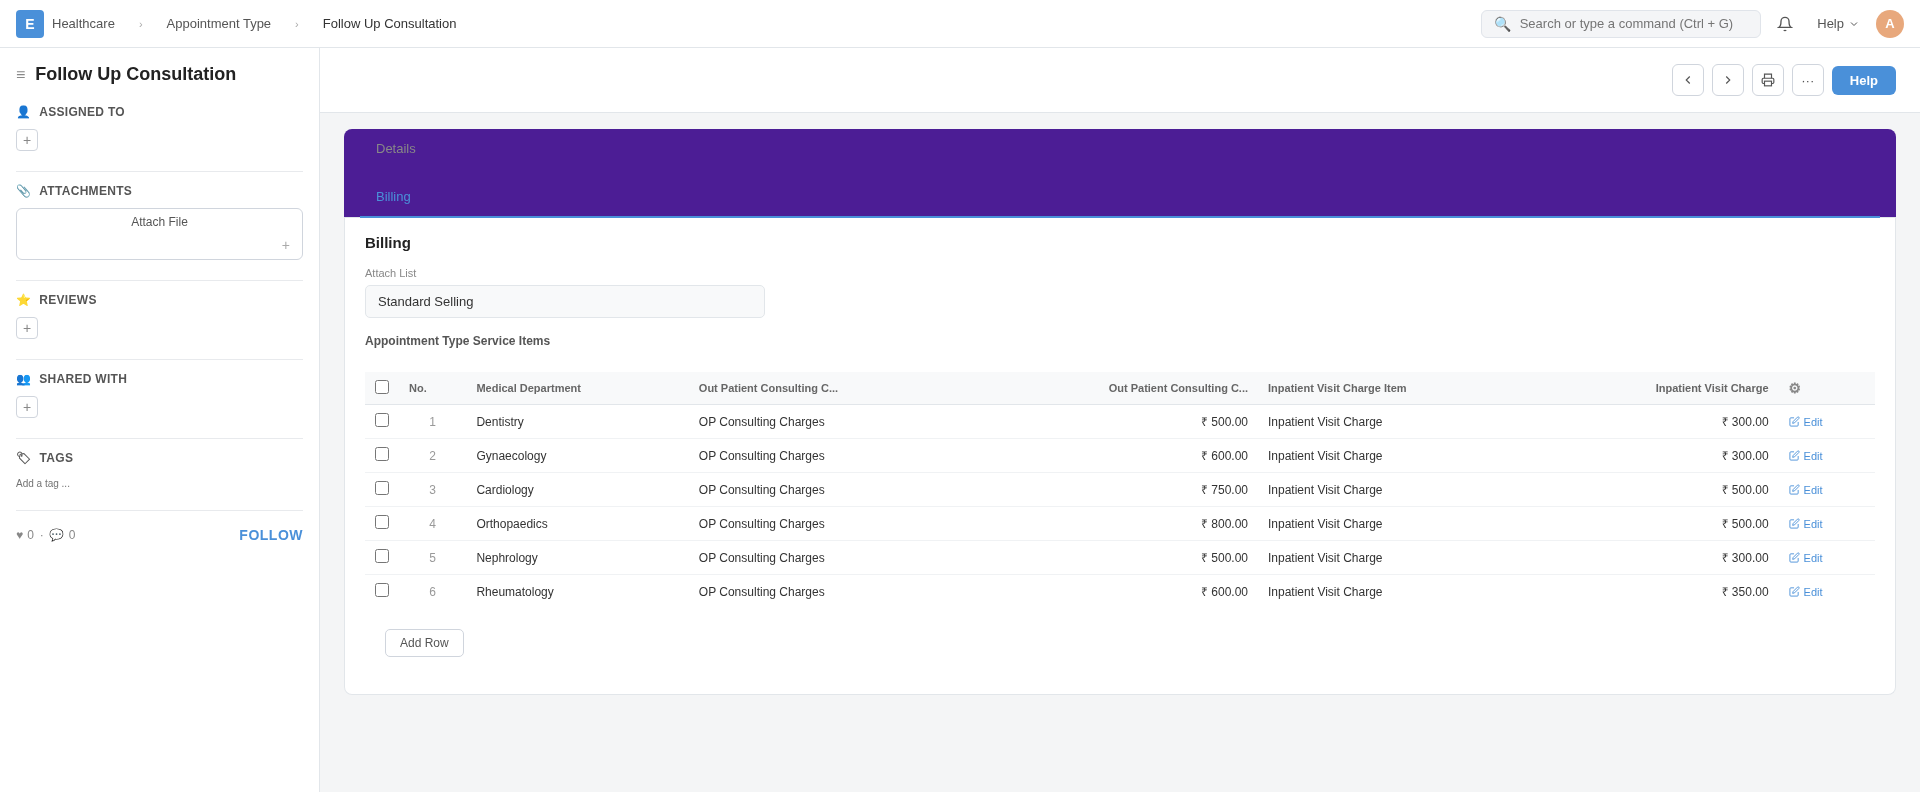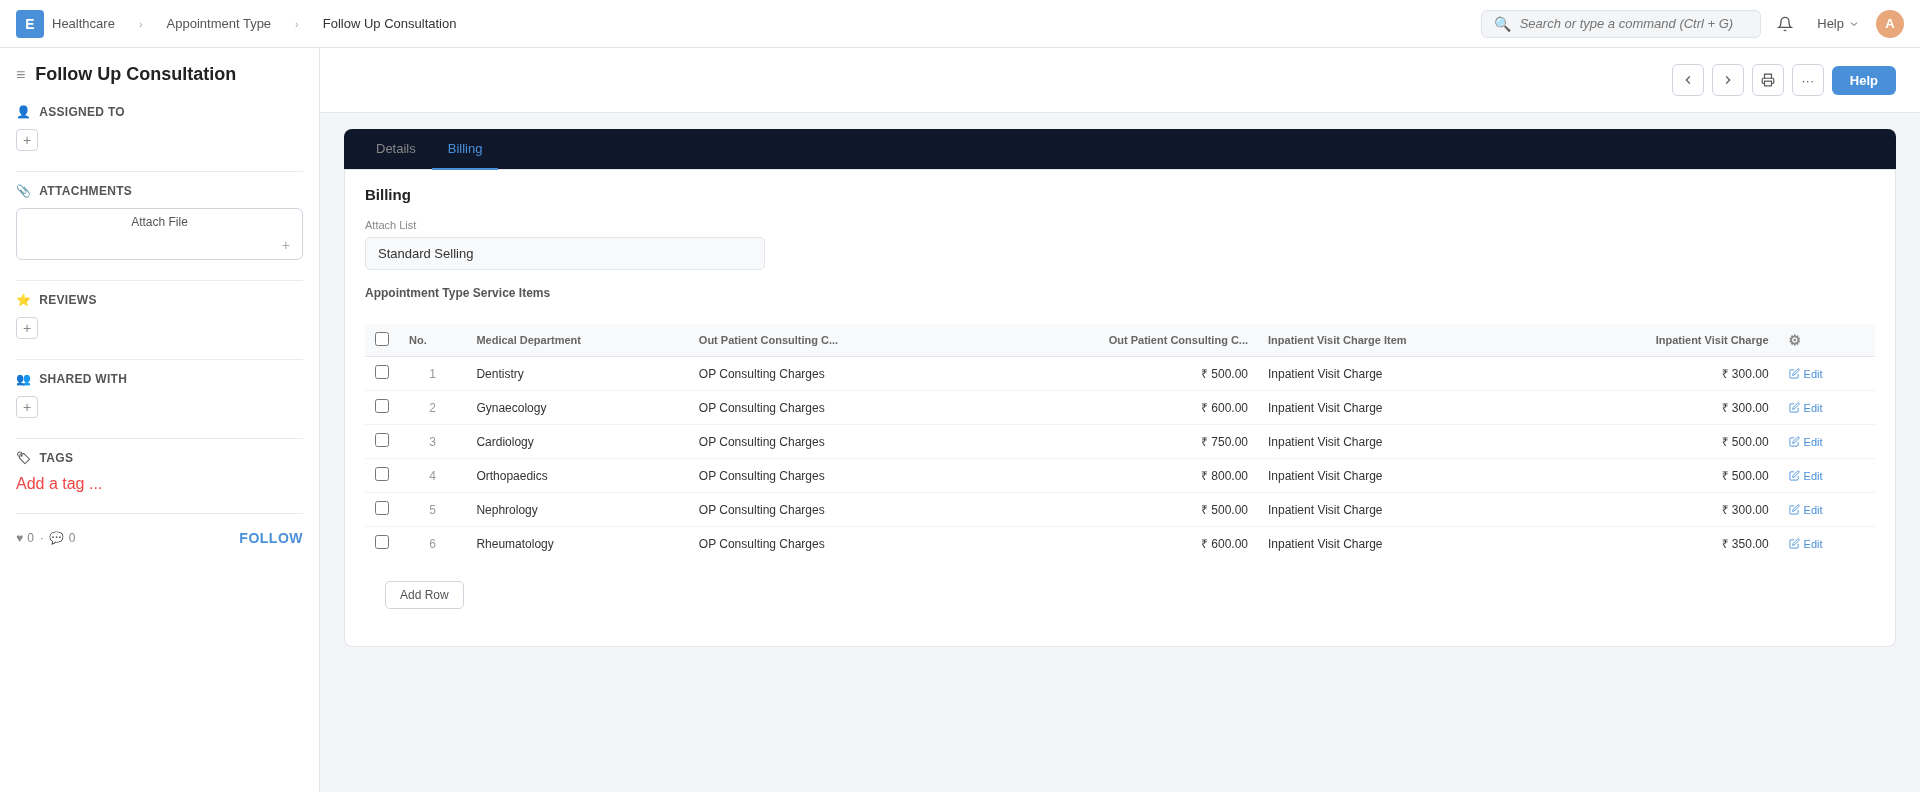--- a/index.html
+++ b/index.html
@@ -15,21 +15,21 @@
       display: flex; align-items: center; justify-content: center; color: #fff; font-weight: 700; font-size: 14px;
     }
     .breadcrumb { display: flex; align-items: center; gap: 24px; color: #555; font-size: 13px; }
     .breadcrumb a { color: #555; text-decoration: none; cursor: pointer; }
     .breadcrumb-sep { color: #aaa; font-size: 11px; }
     .breadcrumb-current { color: #333; font-weight: 500; }
     .topbar-search {
       margin-left: auto; display: flex; align-items: center; background: #f4f5f7;
       border: 1px solid #e0e4ea; border-radius: 6px; padding: 5px 12px; gap: 8px; width: 280px;
     }
-    .topbar-search input { border: none; background: transparent; outline: none; font-size: 13px; color: #0f172a; width: 100%; font-style: italic; }
+    .topbar-search input { border: none; background: transparent; outline: none; font-size: 13px; color: #0f172a; width: 100%; }
     .topbar-icon { width: 32px; height: 32px; display: flex; align-items: center; justify-content: center; cursor: pointer; color: #555; border-radius: 4px; }
     .help-btn { display: flex; align-items: center; gap: 4px; font-size: 13px; color: #555; cursor: pointer; padding: 4px 8px; border-radius: 4px; }
     .avatar { width: 28px; height: 28px; border-radius: 50%; background: #e8a87c; display: flex; align-items: center; justify-content: center; font-weight: 600; font-size: 13px; color: #fff; cursor: pointer; }
 
     
     .page { display: flex; height: calc(100vh - 48px); overflow: hidden; }
 
     
     .sidebar {
       width: 320px; min-width: 320px; background: #fff; border-right: 1px solid #e2e6ea;
@@ -52,32 +52,32 @@
     .main-inner { padding: 16px 24px; }
 
     
     .sidebar-section { margin-bottom: 20px; }
     .section-header { display: flex; align-items: center; gap: 8px; font-size: 12px; font-weight: 600; color: #555; margin-bottom: 10px; text-transform: uppercase; letter-spacing: 0.3px; }
     .add-btn { width: 22px; height: 22px; border: 1px solid #d0d5dd; border-radius: 4px; background: #fff; cursor: pointer; display: flex; align-items: center; justify-content: center; color: #888; font-size: 14px; }
     .attach-file-btn {
       display: flex; align-items: center; gap: 8px; border: 1px solid #d0d5dd; border-radius: 6px;
       padding: 6px 12px; font-size: 12px; color: #555; background: #fff; cursor: pointer; width: 100%; flex-direction: column;
     }
-    .tag-add { font-size: 16px; color: #ef4444; cursor: pointer; text-align: right; }
+    .tag-add { font-size: 10px; color: #737373; cursor: pointer; text-align: right; }
 
     .divider { border: none; border-top: 1px solid #e8eaed; margin: 12px 0; }
 
     .footer-actions { display: flex; align-items: center; gap: 4px; font-size: 12px; color: #888; margin-top: 16px; }
     .footer-actions span { cursor: pointer; }
     .follow-btn { margin-left: auto; font-size: 14px; font-weight: 600; color: #4a90d9; cursor: pointer; letter-spacing: 0.5px; }
     .activity { font-size: 11px; color: #888; margin-top: 12px; }
     .activity strong { color: #555; }
 
     
-    .tabs { display: flex; gap: 0; border-bottom: 1px solid #e2e6ea; background: #0f172a; padding: 0 16px; }
+    .tabs { display: flex; gap: 8px; border-bottom: 1px solid #e2e6ea; background: #4c1d95; padding: 0 16px; flex-direction: column; }
     .tab { padding: 12px 16px; font-size: 13px; color: #888; cursor: pointer; border-bottom: 2px solid transparent; margin-bottom: -1px; }
     .tab.active { color: #4a90d9; border-bottom: 2px solid #4a90d9; font-weight: 500; }
 
     
     .content-card { background: #fff; border-radius: 8px; border: 1px solid #e2e6ea; overflow: hidden; }
 
     .billing-header { padding: 16px 20px 8px; font-size: 15px; font-weight: 600; color: #222; }
 
     .price-list-section { padding: 8px 20px 16px; }
     .field-label { font-size: 11px; color: #888; margin-bottom: 6px; font-weight: 500; }

